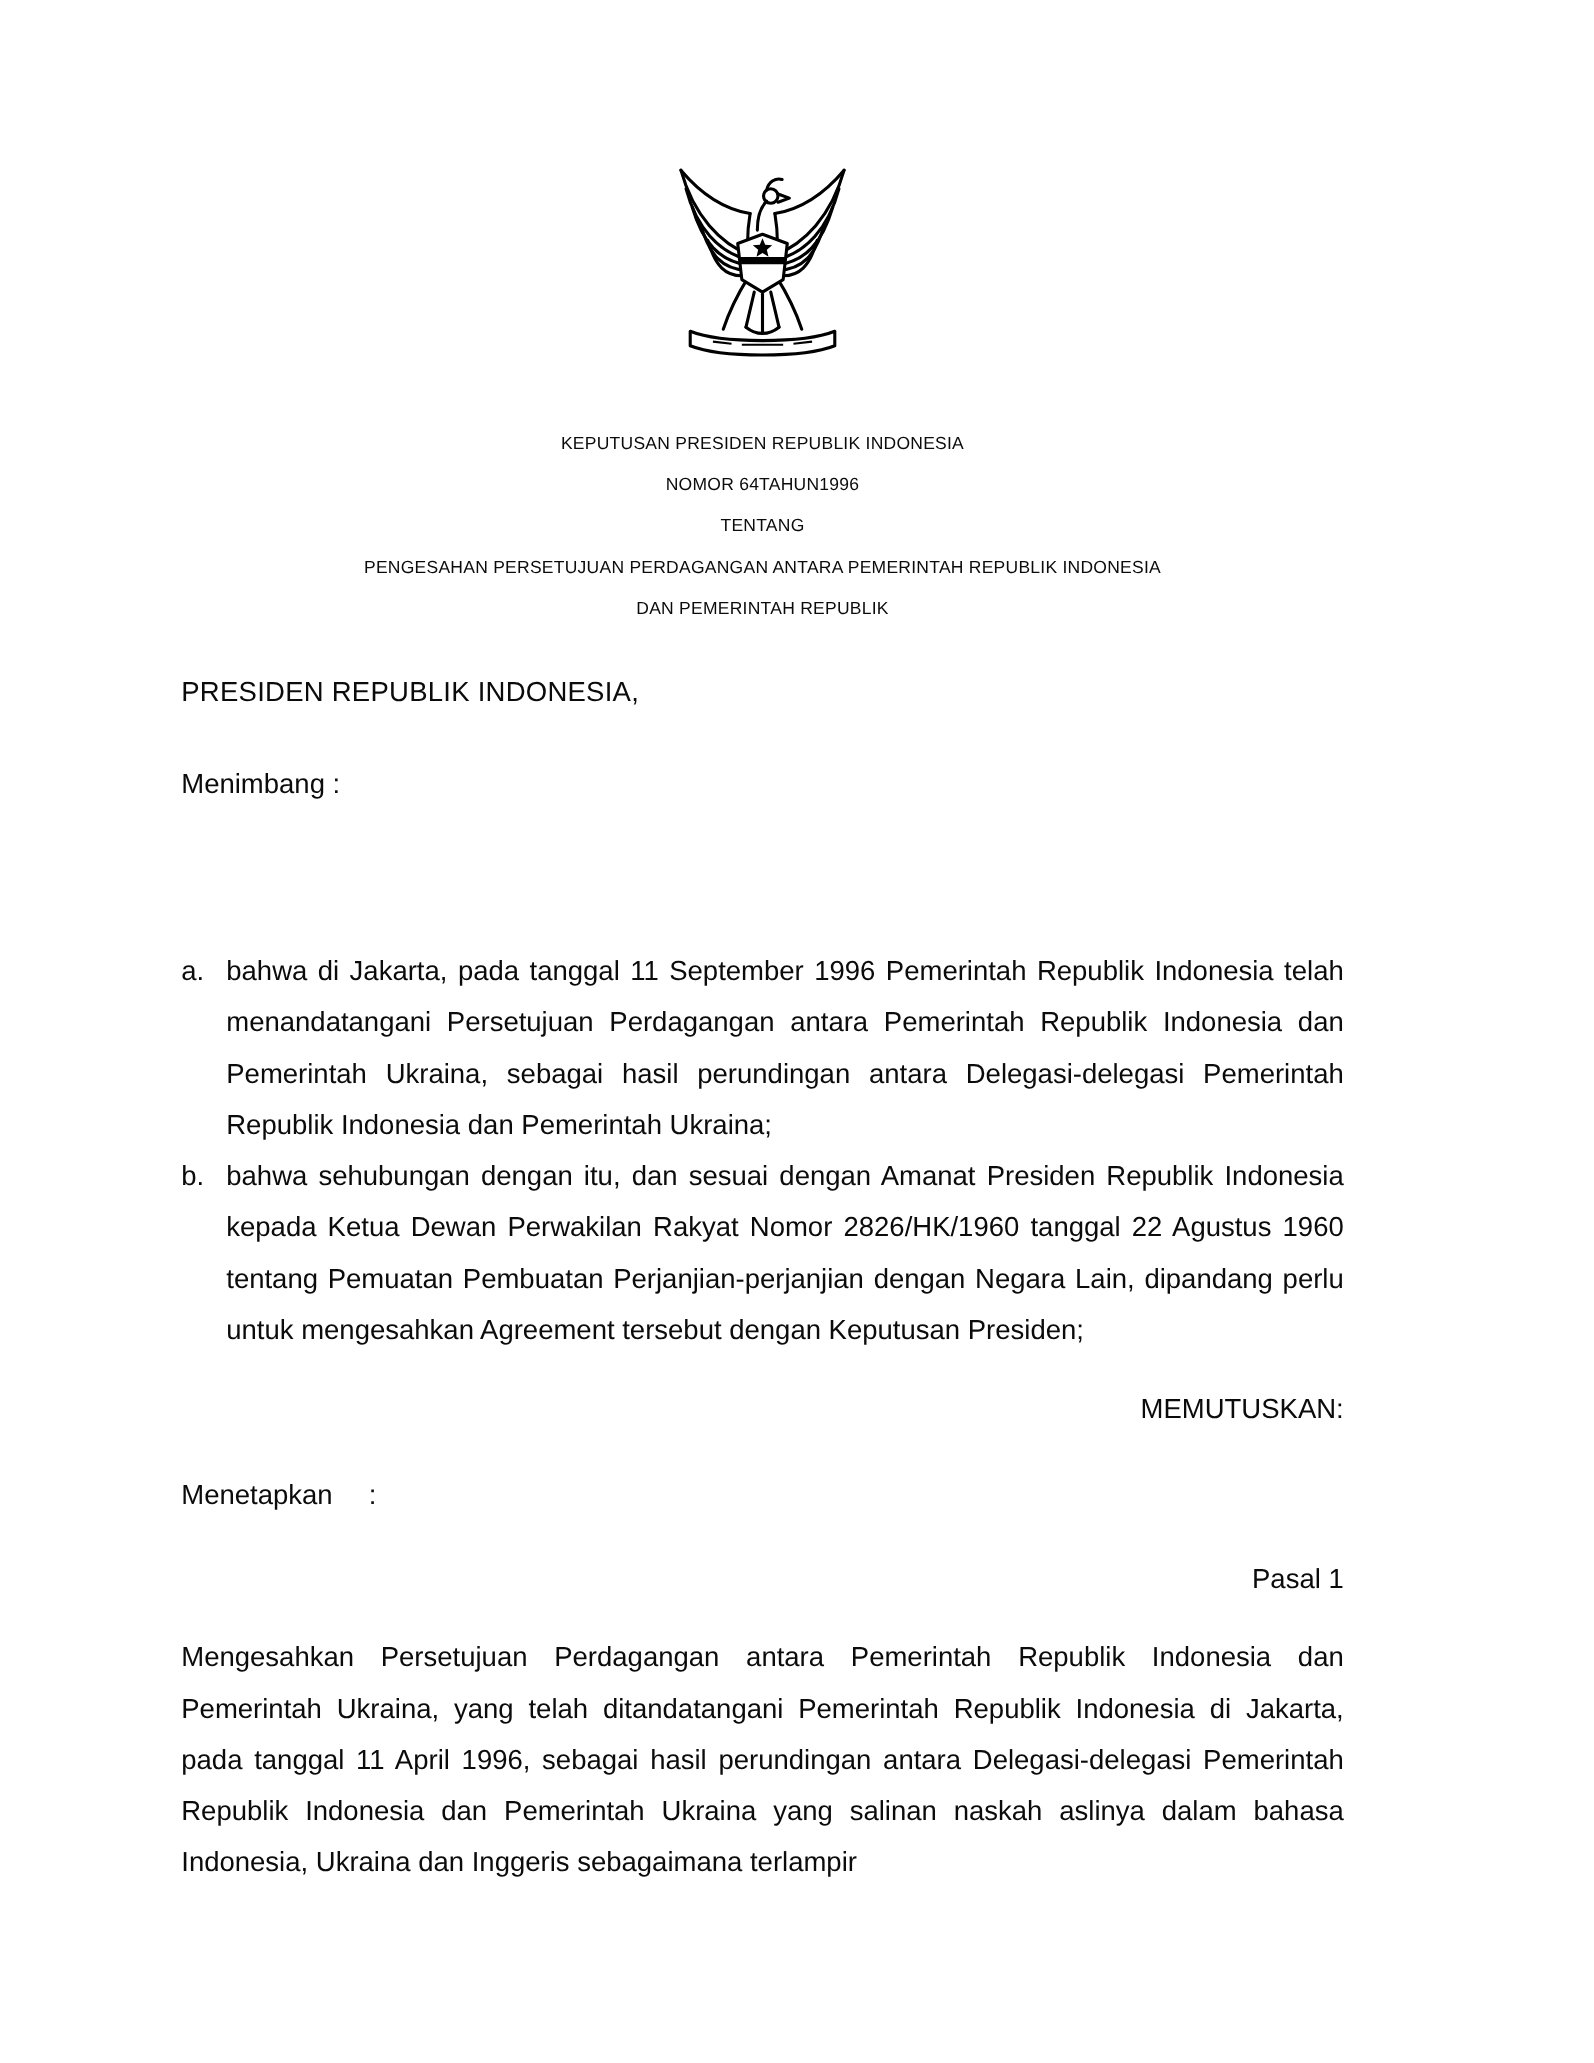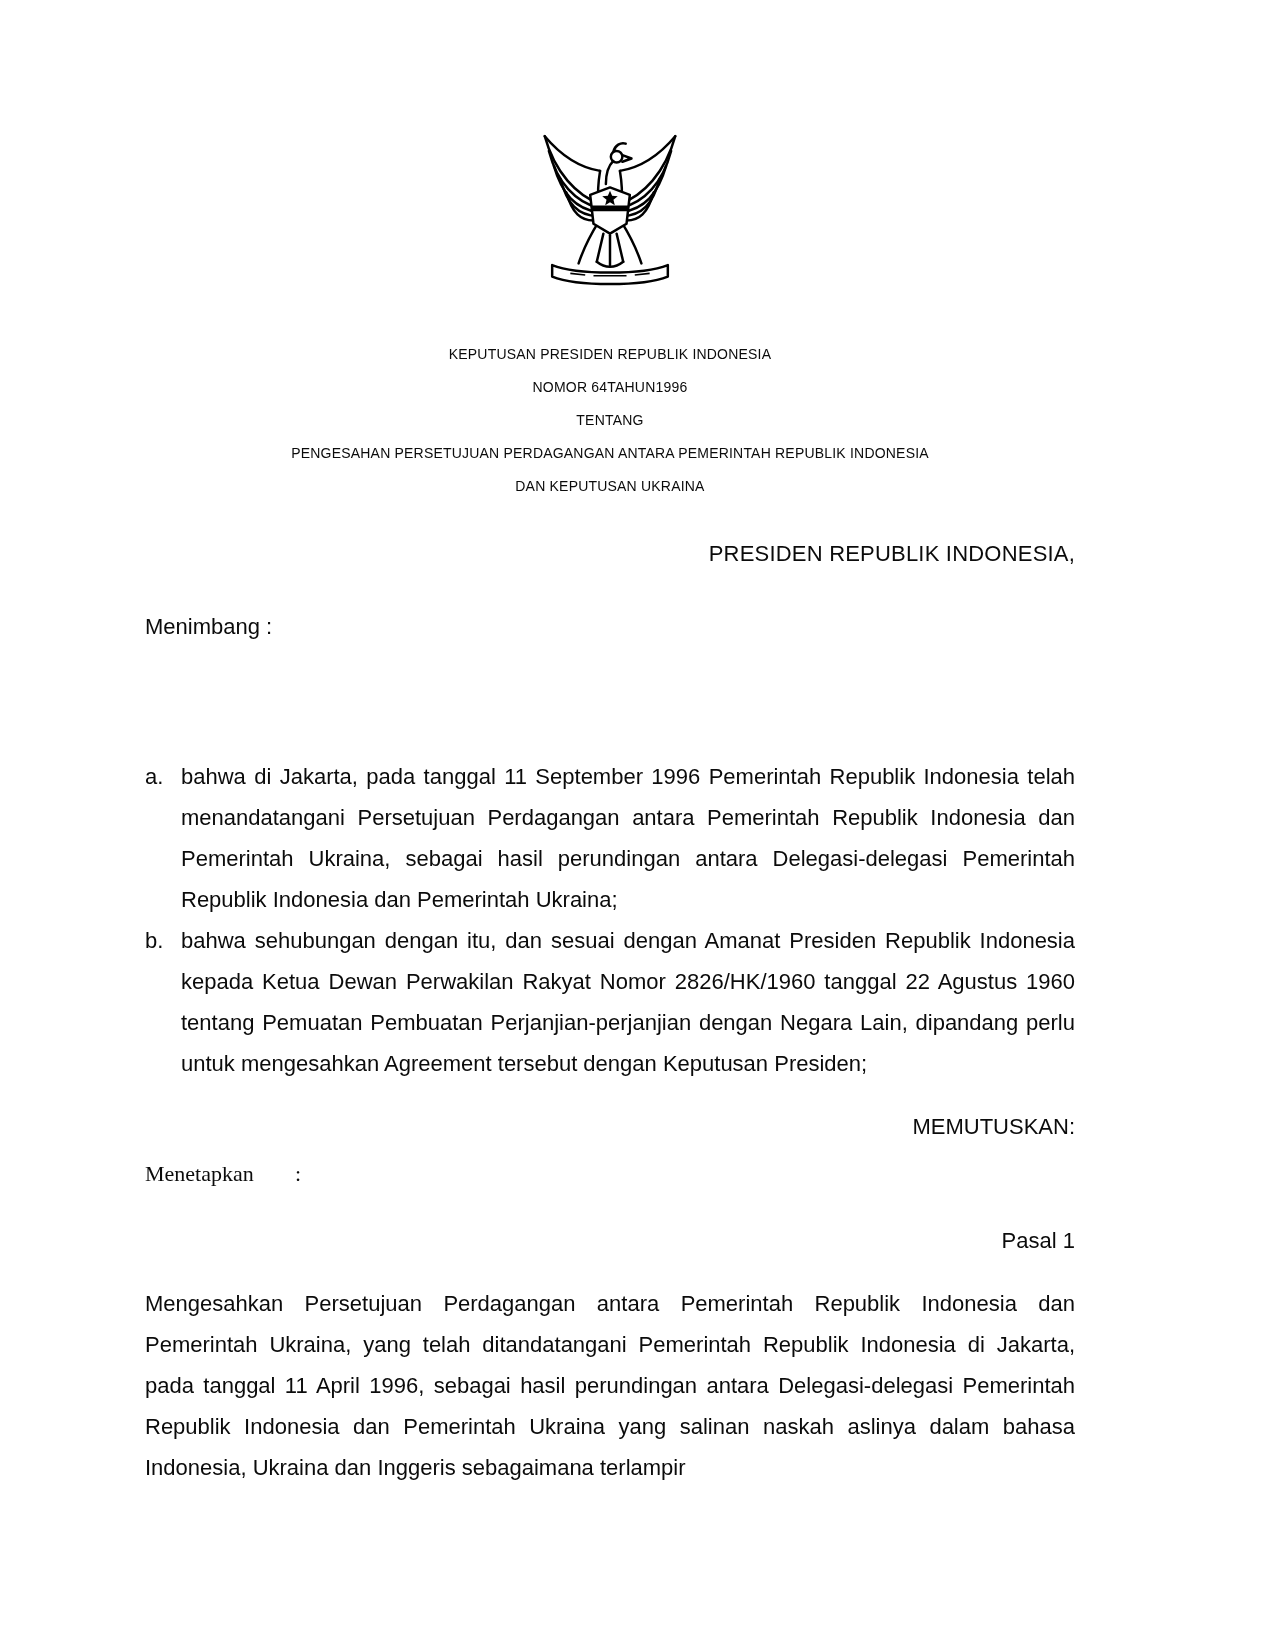--- a/index.html
+++ b/index.html
@@ -24,21 +24,21 @@
     margin-bottom: 30px;
   }
 
   .title-block {
     text-align: center;
     font-size: 14px;
     line-height: 33px;
     letter-spacing: 0.2px;
   }
   .salutation {
-    text-align: right;
+    text-align: left;
     font-size: 22px;
     line-height: 33px;
     margin-top: 34px;
     letter-spacing: 0.2px;
   }
 
   .bodytext { font-size: 22px; line-height: 41px; }
 
   .clause { display: flex; align-items: flex-start; }
   .clause-label { width: 150px; flex: 0 0 150px; }
@@ -51,21 +51,21 @@
   .item-text { flex: 1 1 auto; min-width: 0; }
 
   .mengingat-line { margin-top: 32px; }
 
   .center-line {
     margin-top: 22px;
     text-align: right;
   }
   .pasal-heading { margin-top: 26px; text-align: right; }
 
-  .menetapkan { margin-top: 6px; font-family: Liberation Serif, serif; }
+  .menetapkan { margin-top: 28px; }
 
   .final-para { margin-top: 22px; }
 
   .justify { text-align: justify; }
 </style>
 </head>
 <body>
 
 <div class="page">
   <div class="content">
@@ -121,21 +121,21 @@
           <path d="M130 190 L 148 188"></path>
         </g>
       </svg>
     </div>
 
     <div class="title-block">
       <div>KEPUTUSAN PRESIDEN REPUBLIK INDONESIA</div>
       <div>NOMOR 64TAHUN1996</div>
       <div>TENTANG</div>
       <div>PENGESAHAN PERSETUJUAN PERDAGANGAN ANTARA PEMERINTAH REPUBLIK INDONESIA</div>
-      <div>DAN KEPUTUSAN UKRAINA</div>
+      <div>DAN PEMERINTAH REPUBLIK</div>
     </div>
 
     <div class="salutation">PRESIDEN REPUBLIK INDONESIA,</div>
 
     <div class="clause menimbang bodytext">
       <div class="clause-label">Menimbang :</div>
       <div class="clause-body">
         <div class="lettered-item">
           <div class="item-marker">a.</div>
           <div class="item-text justify">bahwa di Jakarta, pada tanggal 11 September 1996 Pemerintah Republik Indonesia telah menandatangani Persetujuan Perdagangan antara Pemerintah Republik Indonesia dan Pemerintah Ukraina, sebagai hasil perundingan antara Delegasi-delegasi Pemerintah Republik Indonesia dan Pemerintah Ukraina;</div>

